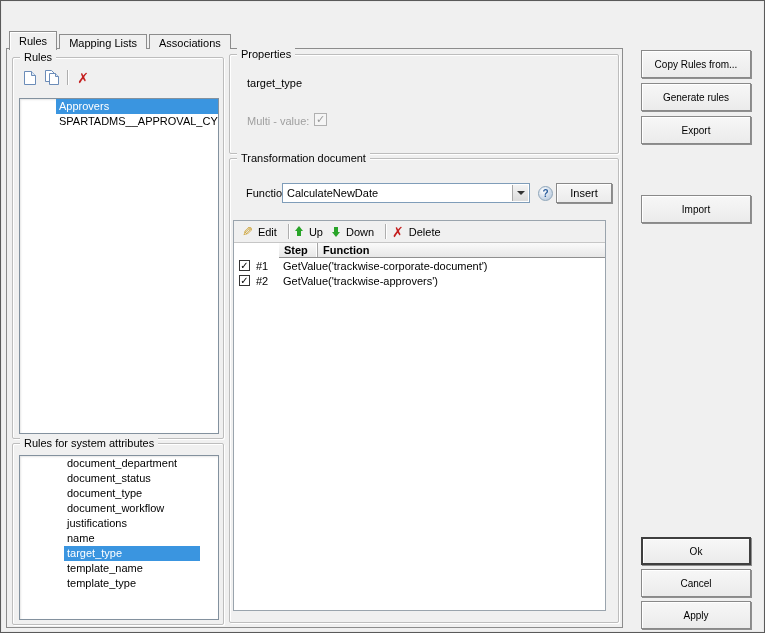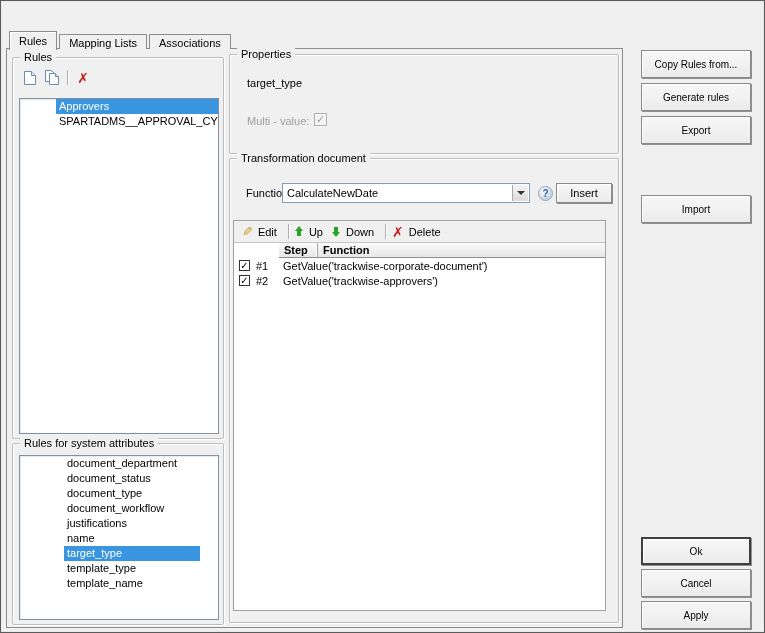--- a/index.html
+++ b/index.html
@@ -216,22 +216,22 @@
     <div class="groupbox" style="left:5px; top:394px; width:212px; height:182px;">
       <span class="gb-label">Rules for system attributes</span>
       <div class="sunken attr-list" style="position:absolute; left:6px; top:11px; width:200px; height:165px;padding-left:44px;">
         <div class="list-item">document_department</div>
         <div class="list-item">document_status</div>
         <div class="list-item">document_type</div>
         <div class="list-item">document_workflow</div>
         <div class="list-item">justifications</div>
         <div class="list-item">name</div>
         <div class="list-item selected">target_type</div>
+        <div class="list-item">template_name</div>
         <div class="list-item">template_type</div>
-        <div class="list-item">template_name</div>
       </div>
     </div>
 
     <div class="groupbox" style="left:222px; top:5px; width:390px; height:100px;">
       <span class="gb-label">Properties</span>
       <div class="prop-attr">target_type</div>
       <div class="prop-mv">Multi - value:</div>
       <span class="checkbox disabled">✓</span>
     </div>
 

